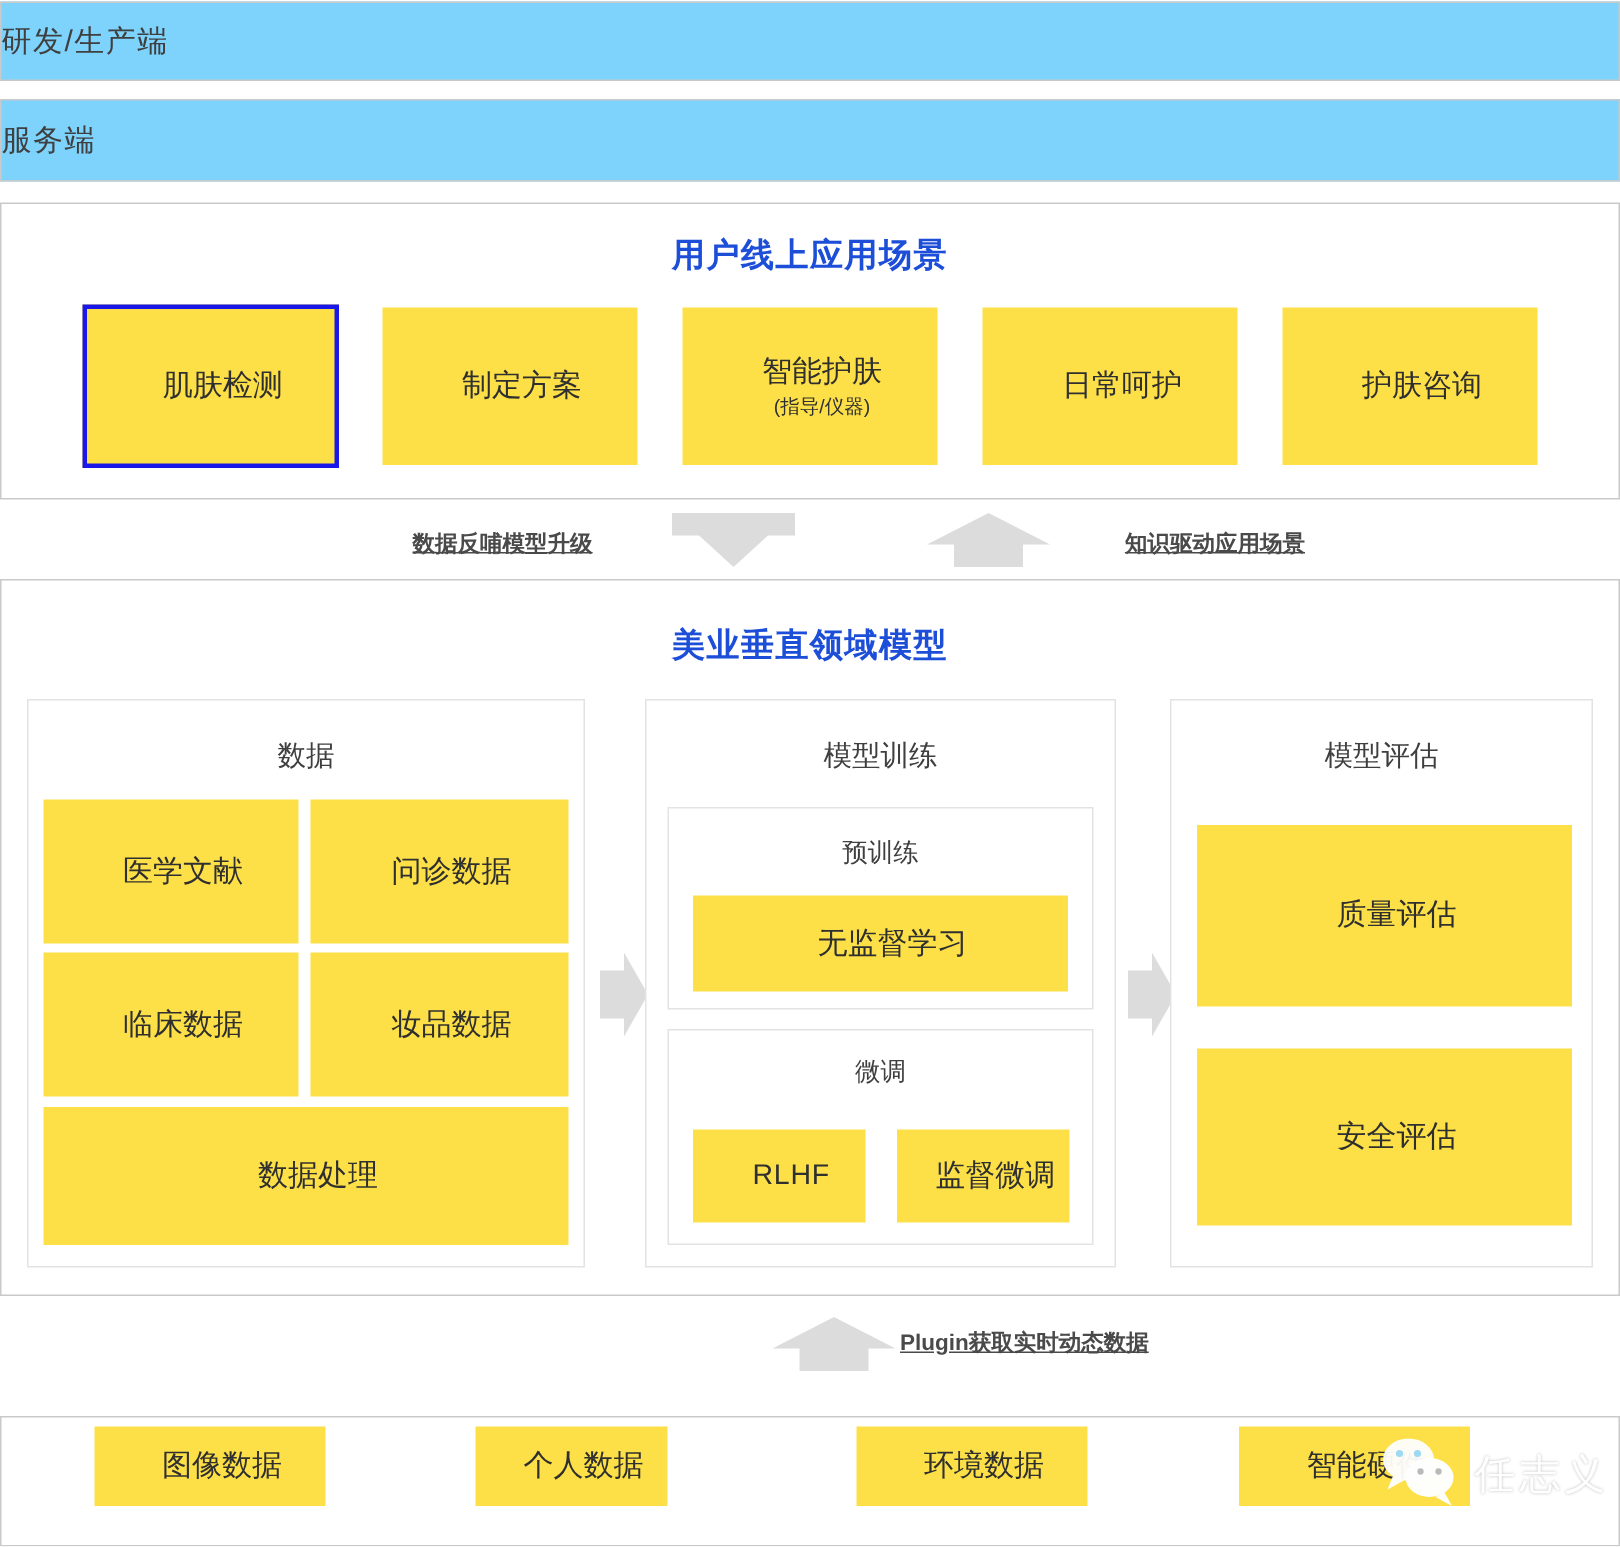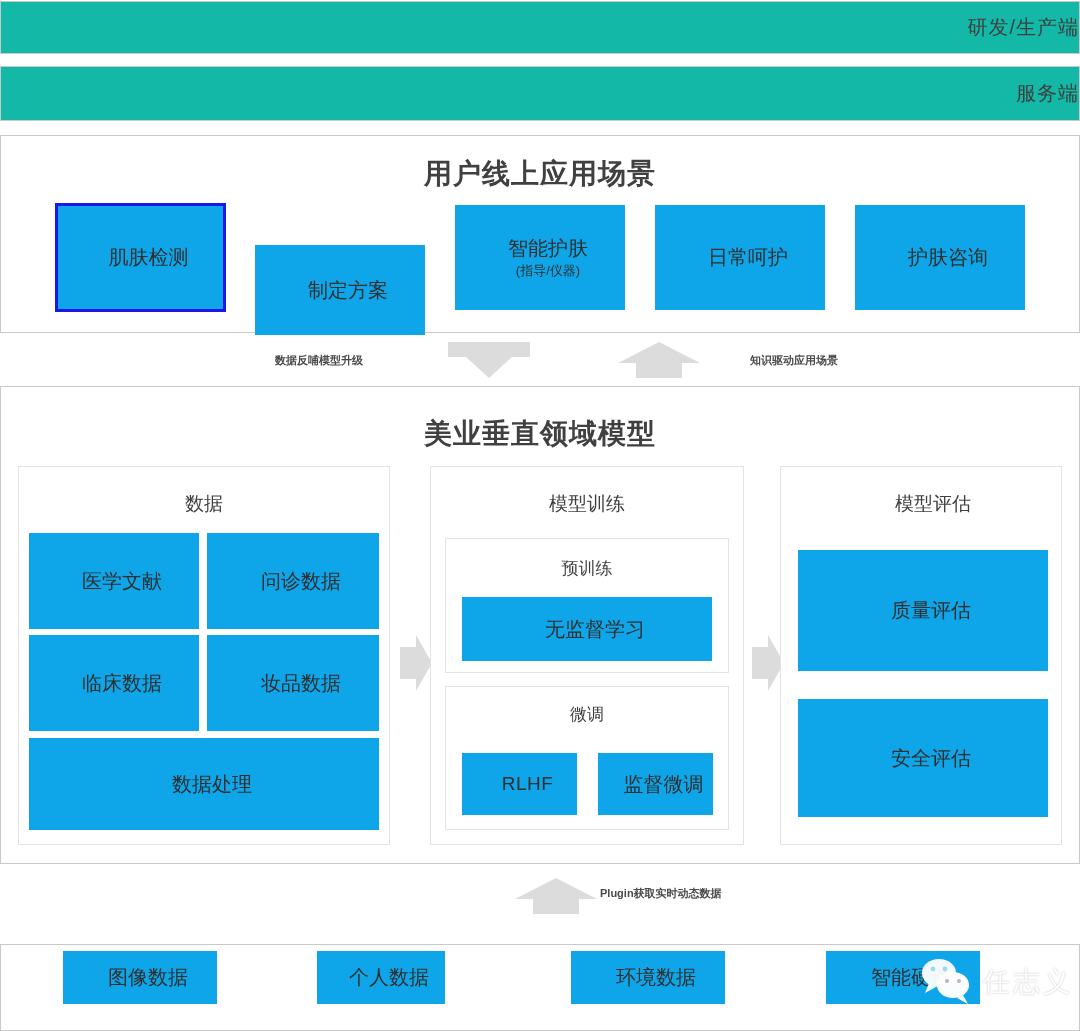--- a/index.html
+++ b/index.html
@@ -21,48 +21,48 @@
   }
 
   
   .panel {
     position: absolute;
     box-sizing: border-box;
     border: 1px solid #c9c9c9;
     background: #ffffff;
   }
   .band {
-    background: #14b8a6;
+    background: #7dd3fc;
     display: flex;
     align-items: center;
-    justify-content: flex-end;
+    justify-content: flex-start;
   }
   .band-label {
     font-size: 20px;
     color: #3f3f3f;
     letter-spacing: 1px;
   }
 
   
   .section-title {
     position: absolute;
     left: 0;
     width: 100%;
     text-align: center;
-    font-size: 28px;
+    font-size: 22px;
     font-weight: bold;
-    color: #404040;
+    color: #1d4ed8;
     letter-spacing: 1px;
   }
 
   
   .tile {
     position: absolute;
     box-sizing: border-box;
-    background: #0ea5e9;
+    background: #fde047;
     display: flex;
     flex-direction: column;
     align-items: center;
     justify-content: center;
     color: #2f2f2f;
     text-align: center;
     line-height: 1.22;
     padding-left: 16px;
   }
   .tile .t-main { font-size: 20px; }
@@ -85,24 +85,25 @@
     width: 100%;
     text-align: center;
     font-size: 19px;
     color: #3f3f3f;
   }
   .card-title.small { font-size: 17px; }
 
   
   .flow-label {
     position: absolute;
-    font-size: 11px;
+    font-size: 15px;
     font-weight: bold;
     color: #4a4a4a;
     white-space: nowrap;
+    text-decoration: underline;
   }
   .arrow {
     position: absolute;
   }
 
   
   .watermark {
     position: absolute;
     display: flex;
     align-items: center;
@@ -132,21 +133,21 @@
 
   <div class="panel" style="left:0px; top:135px; width:1080px; height:198px;">
   </div>
 
   <div class="section-title" style="top:155px;">用户线上应用场景</div>
 
   <div class="tile selected" style="left:55px; top:203px; width:171px; height:109px;">
     <span class="t-main">肌肤检测</span>
   </div>
 
-  <div class="tile" style="left:255px; top:205px; width:170px; height:90px;margin-top:40px;">
+  <div class="tile" style="left:255px; top:205px; width:170px; height:105px;">
     <span class="t-main">制定方案</span>
   </div>
 
   <div class="tile" style="left:455px; top:205px; width:170px; height:105px;">
     <span class="t-main">智能护肤</span>
     <span class="t-sub">(指导/仪器)</span>
   </div>
 
   <div class="tile" style="left:655px; top:205px; width:170px; height:105px;">
     <span class="t-main">日常呵护</span>
@@ -227,21 +228,21 @@
   </div>
 
   <div class="arrow" style="left:752px; top:633px; width:32px; height:60px;">
     <svg width="32" height="60" viewBox="0 0 32 60" aria-hidden="true">
       <polygon points="0,14 16,14 16,2 32,30 16,58 16,46 0,46" fill="#dcdcdc"></polygon>
     </svg>
   </div>
 
   <div class="card" style="left:780px; top:466px; width:282px; height:379px;">
   </div>
-  <div class="card-title" style="top:491px; left:780px; width:282px;margin-left:12px;">模型评估</div>
+  <div class="card-title" style="top:491px; left:780px; width:282px;">模型评估</div>
 
   <div class="tile" style="left:798px; top:550px; width:250px; height:121px;">
     <span class="t-main">质量评估</span>
   </div>
   <div class="tile" style="left:798px; top:699px; width:250px; height:118px;">
     <span class="t-main">安全评估</span>
   </div>
 
   <div class="arrow" style="left:515px; top:876px; width:82px; height:40px;">
     <svg width="82" height="40" viewBox="0 0 82 40" aria-hidden="true">

